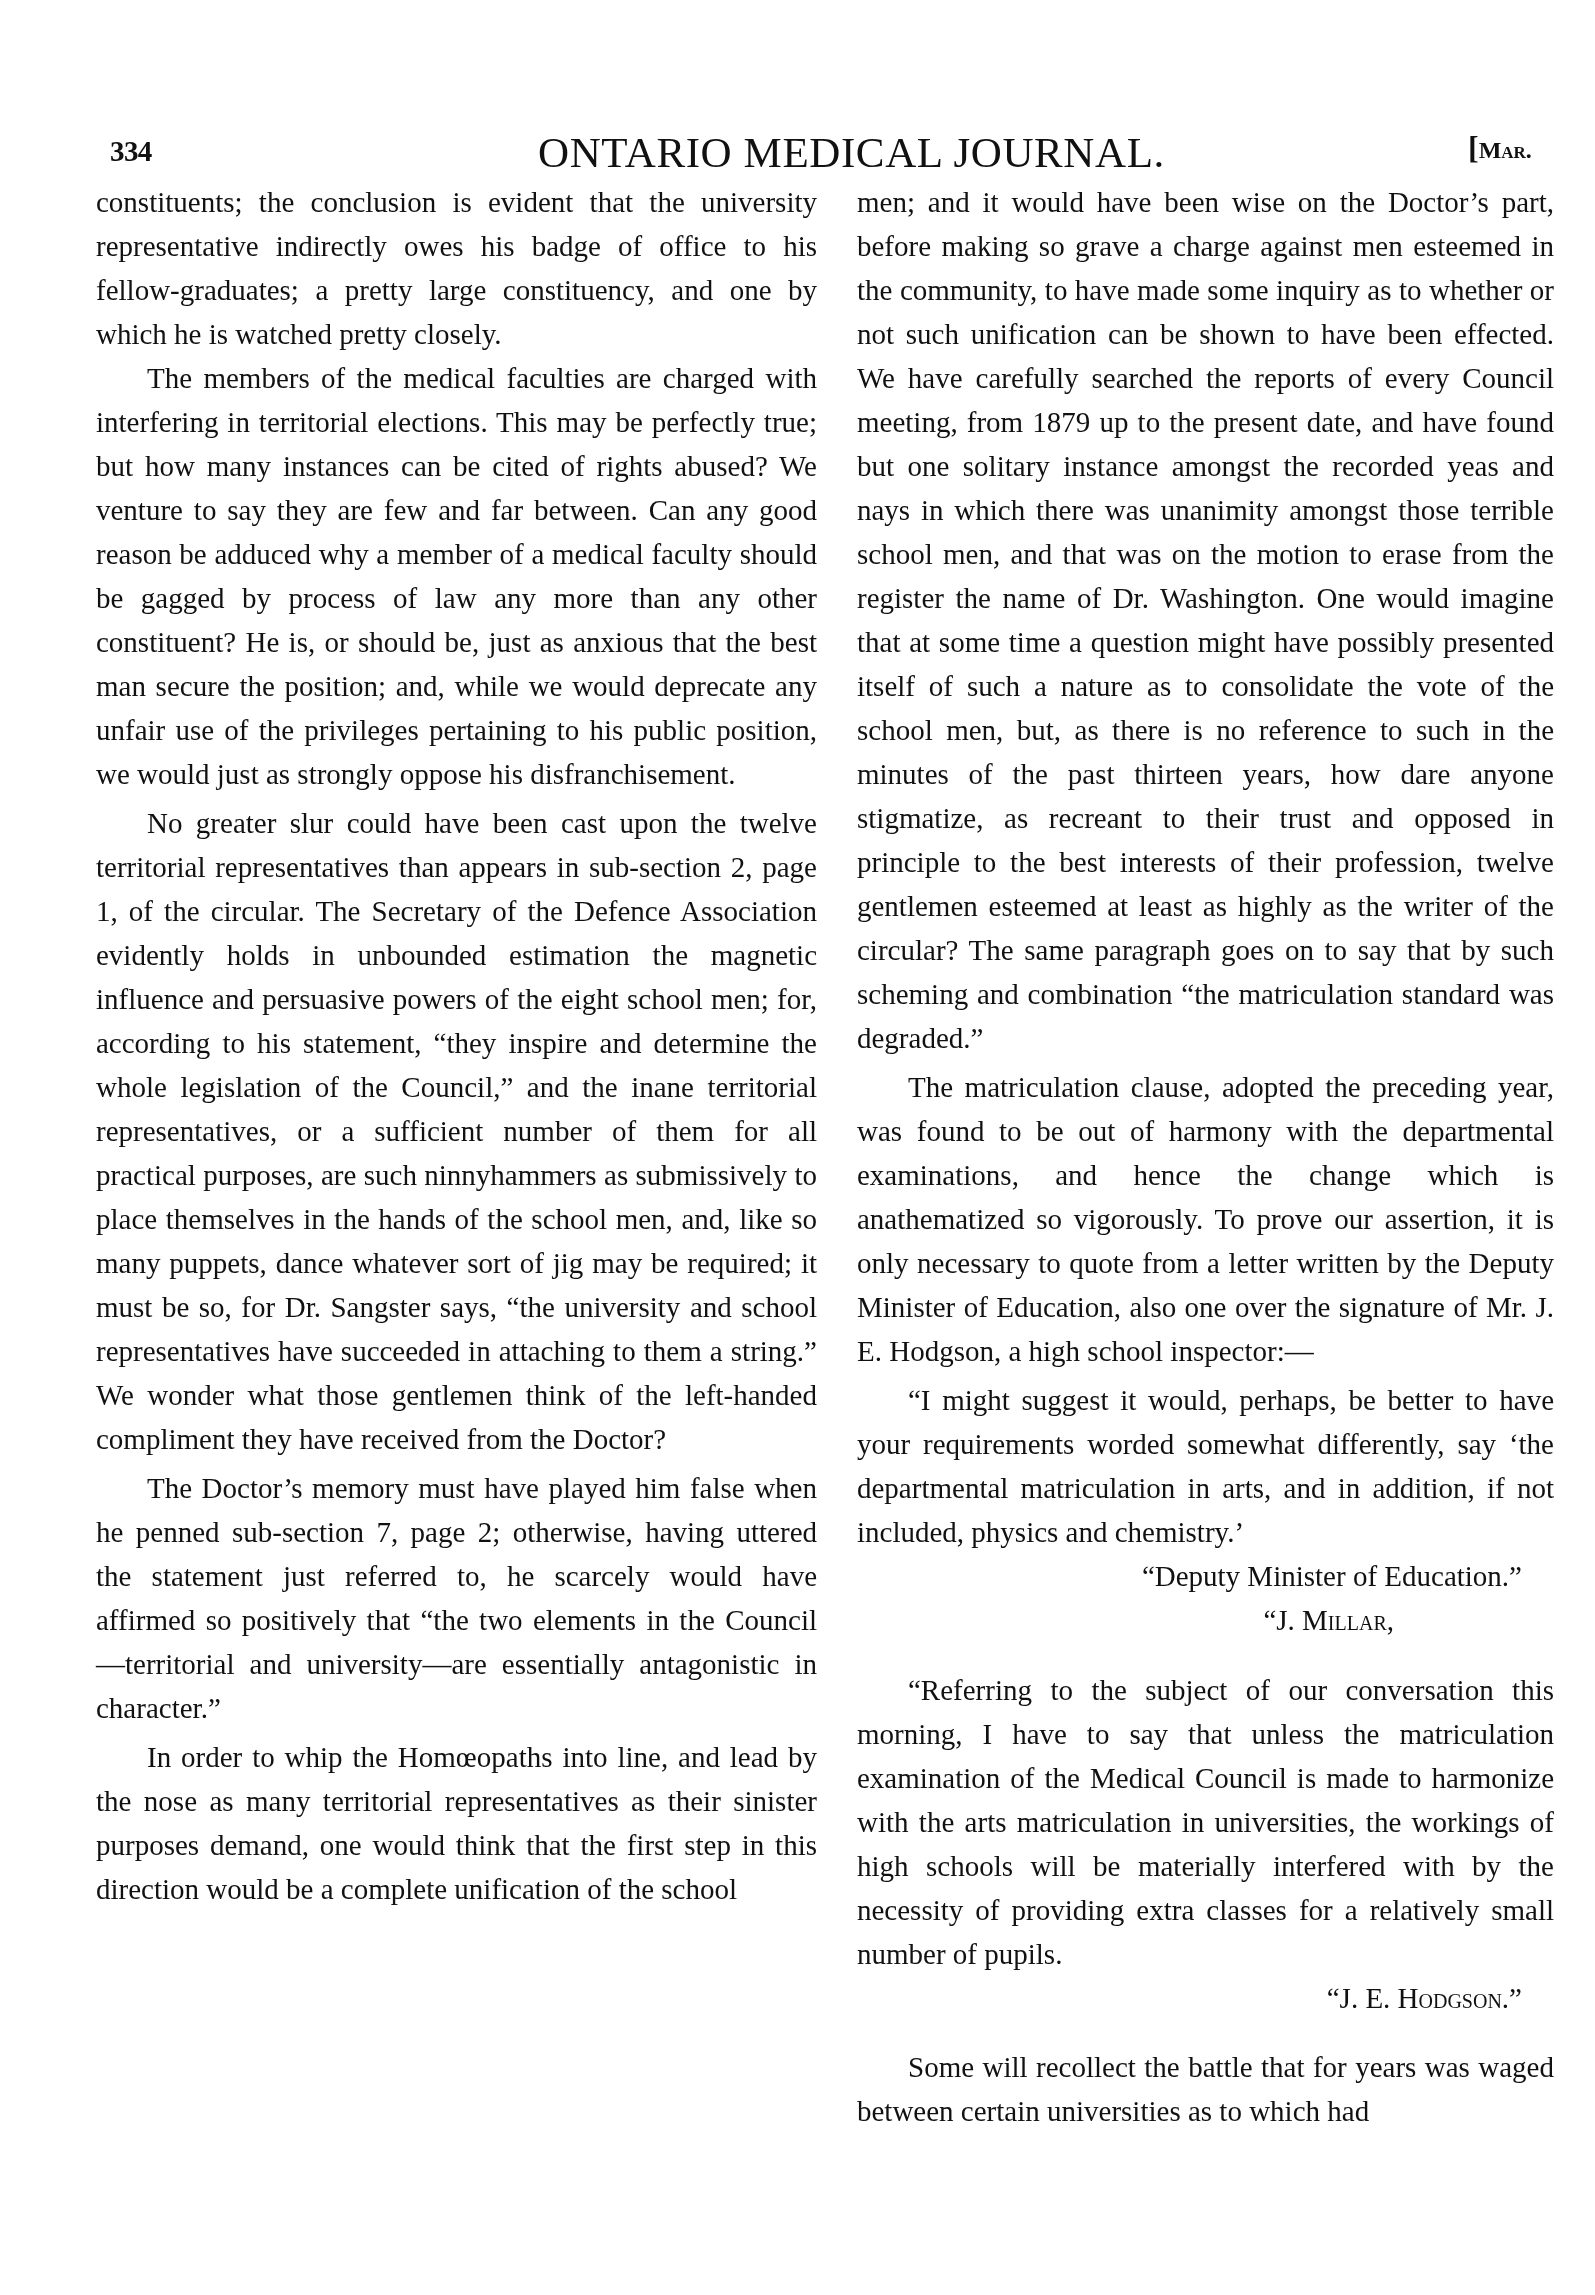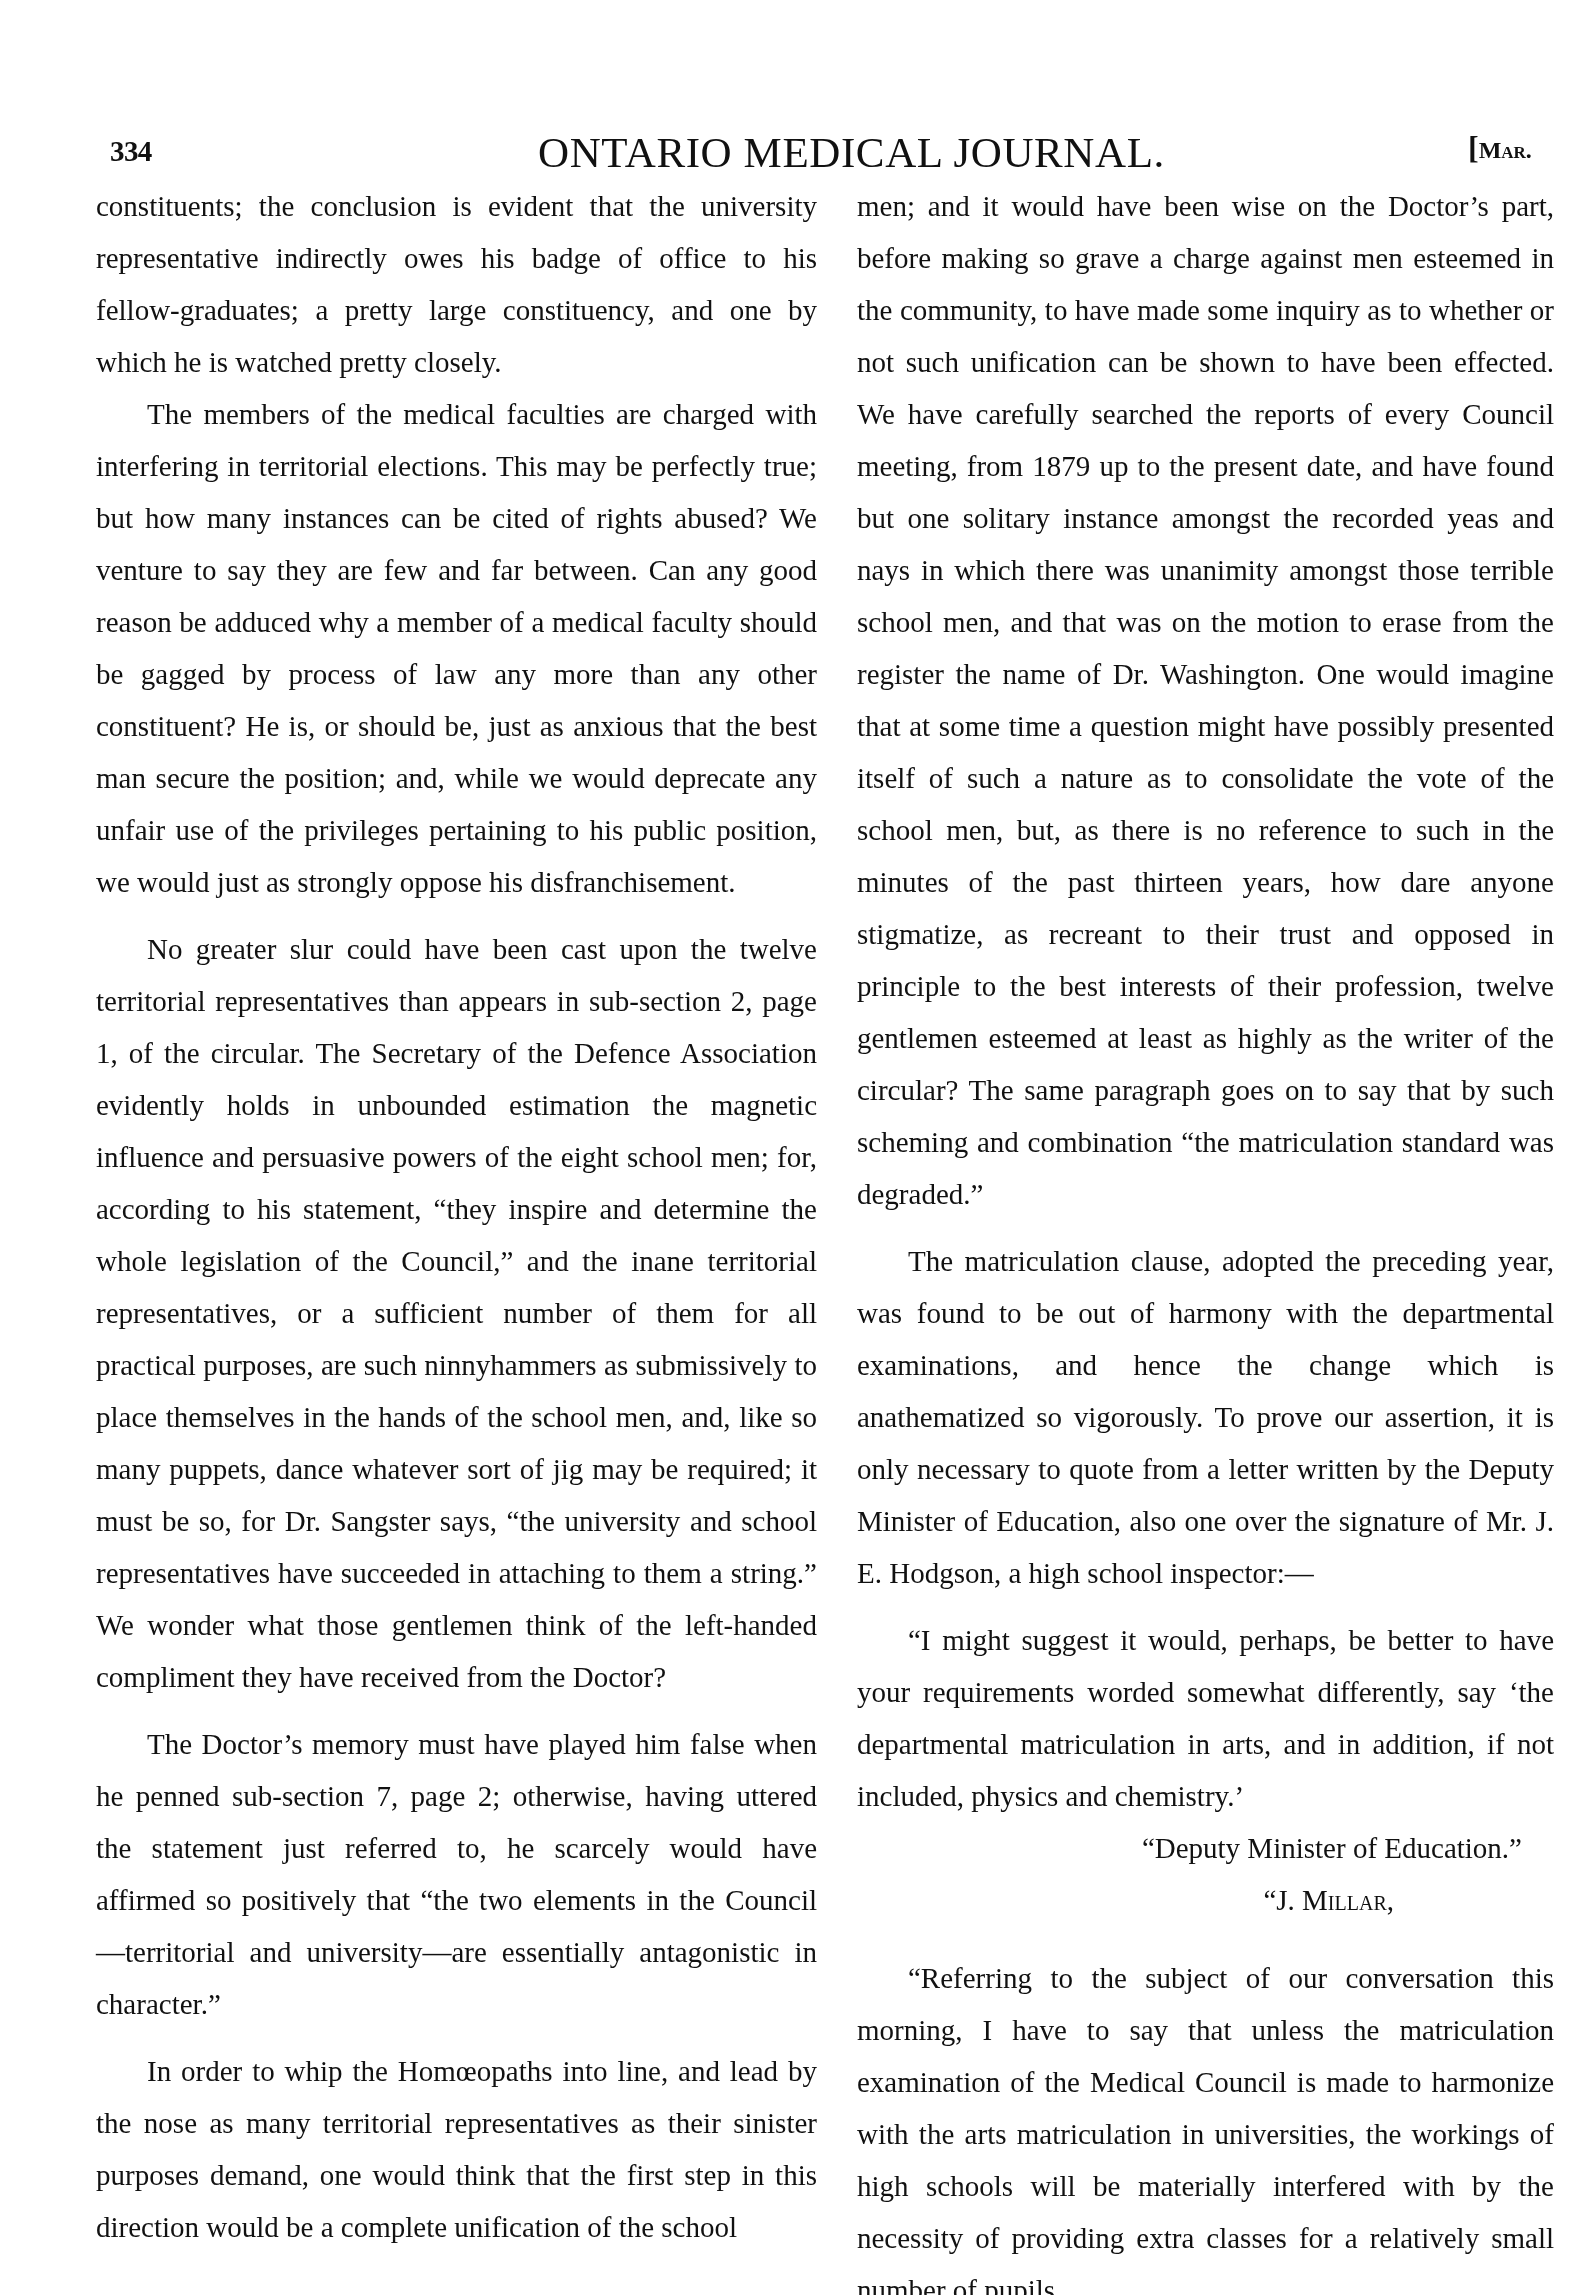--- a/index.html
+++ b/index.html
@@ -8,27 +8,27 @@
     font-family: "Liberation Serif", "DejaVu Serif", serif; color: #111;
   }
   .running-head { position: absolute; top: 125px; left: 0; width: 1568px; height: 45px; }
   .page-number { position: absolute; left: 110px; top: 10.2px; font-size: 29px; font-weight: bold; letter-spacing: -0.6px; }
   .journal-title { position: absolute; left: 538px; top: 3px; font-size: 43px; letter-spacing: 0.6px; white-space: nowrap; }
   .issue-month { position: absolute; left: 1468px; top: 3.8px; font-size: 32px; font-weight: bold; white-space: nowrap; }
   .issue-month .sc { font-size: 24px; }
 
   .column {
     position: absolute; top: 180px; width: 721px;
-    font-size: 29px; line-height: 52px; text-align: justify; hyphens: none;
+    font-size: 29px; line-height: 44px; text-align: justify; hyphens: none;
   }
   .col-left { left: 96px; }
   .col-right { left: 857px; width: 697px; }
   .column p { margin: 0; }
   .column p.indent { text-indent: 51px; }
-  .column p.gap-before { margin-top: 15px; }
+  .column p.gap-before { margin-top: 5px; }
   .signature { text-align: right; margin: 0; }
   .sig-name { padding-right: 160px; }
   .sig-title { padding-right: 32px; }
   .sig-hodgson { padding-right: 32px; font-family: Liberation Serif, serif; }
   .sc { font-variant: small-caps; }
   .big-gap { margin-top: 25.5px !important; }
 </style>
 </head>
 <body>
 

